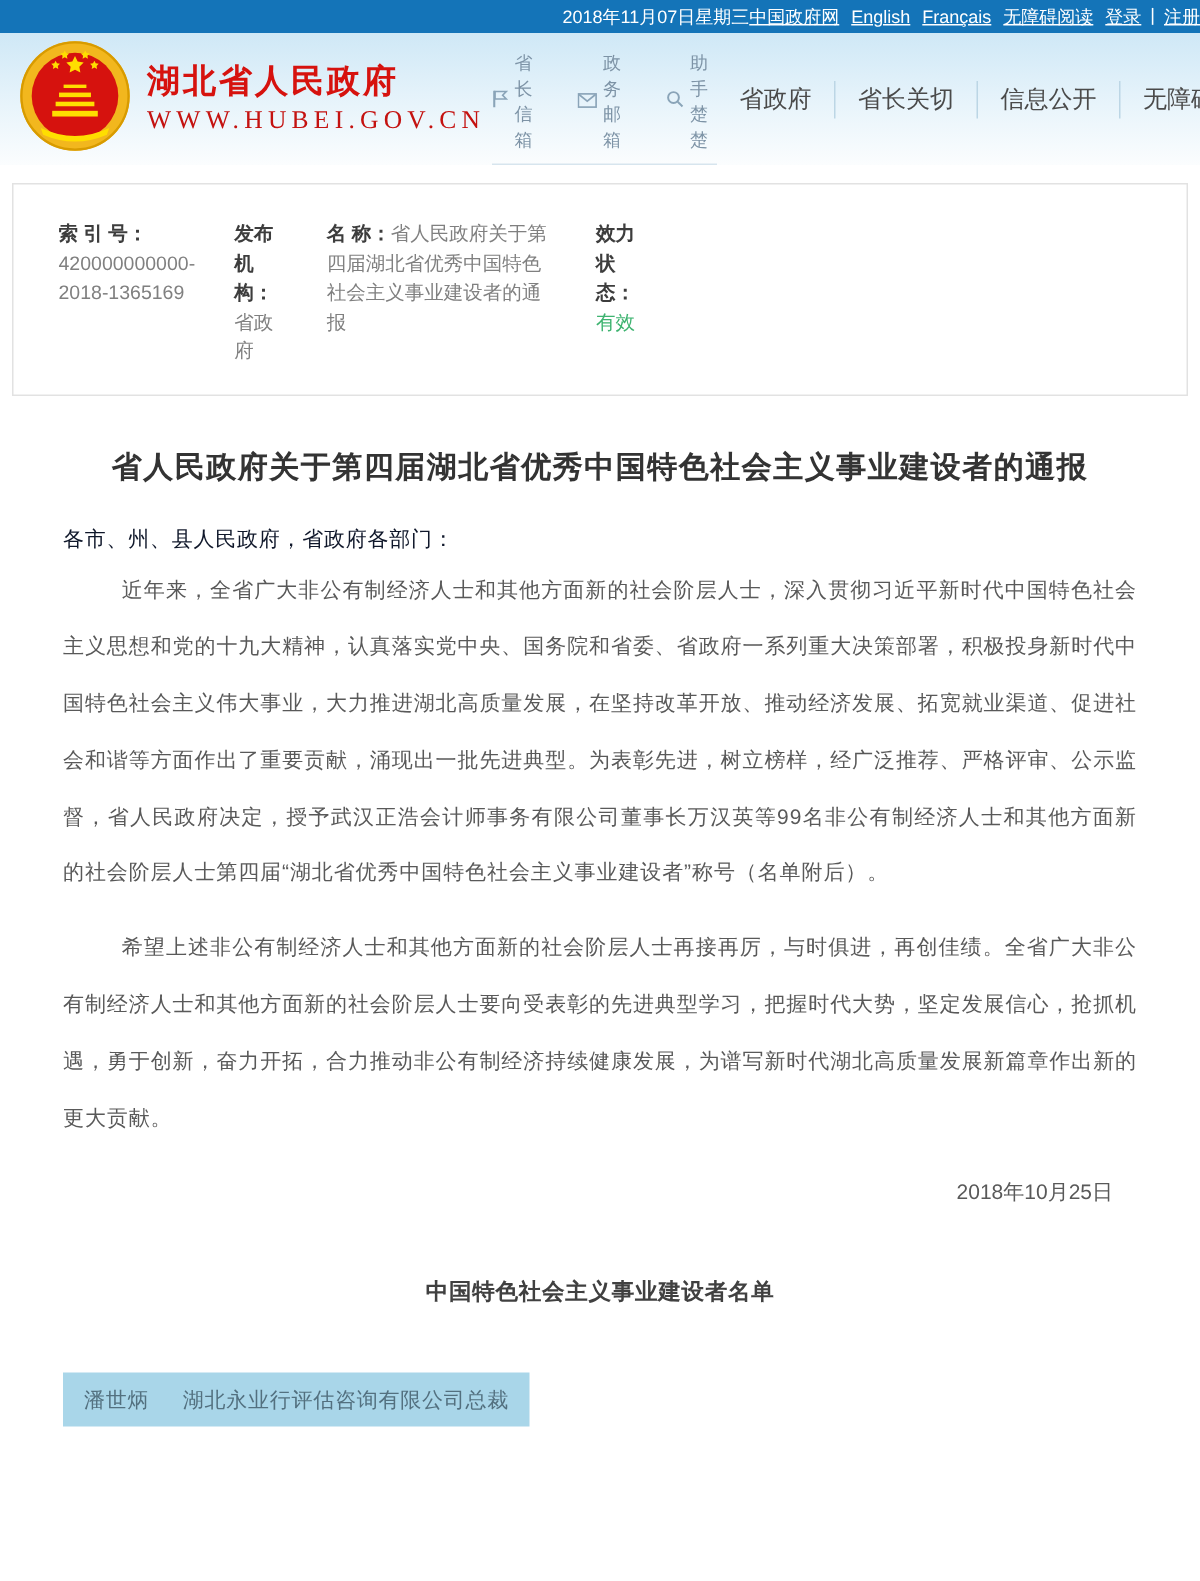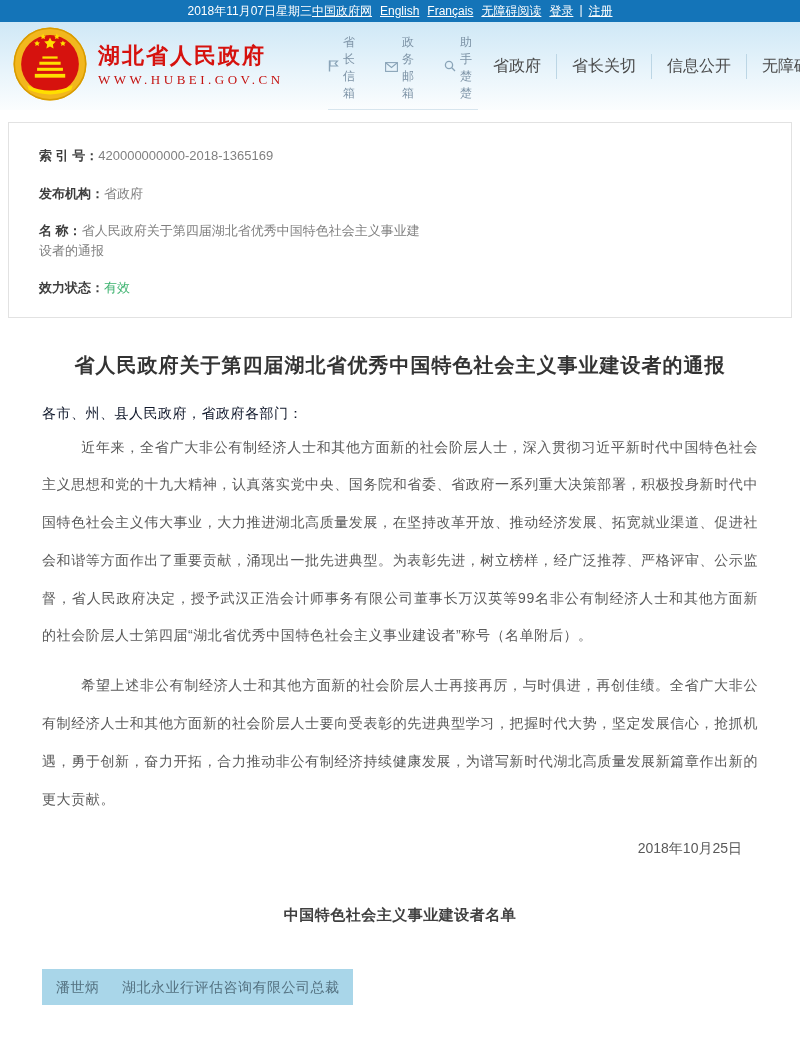--- a/index.html
+++ b/index.html
@@ -6,60 +6,60 @@
   html,body { width: 800px; }
   body {
     min-height: 1054px;
     background: #ffffff;
     font-family: "Liberation Sans", sans-serif;
     overflow-x: hidden;
   }
   
   .topbar {
     height: 22px; background: #1474b8; color: #fff;
-    display: flex; justify-content: center; align-items: center;
-    padding: 0 24px; font-size: 12px;
+    display: flex; justify-content: flex-end; align-items: center;
+    padding: 0 0; font-size: 12px;
   }
   .topbar-right { display: flex; gap: 8px; align-items: center; text-decoration: underline; }
   .topbar a, .topbar span { color: #fff; text-decoration: none; cursor: default; }
   .auth { display: flex; gap: 6px; }
   
   .header {
     height: 88px;
     background: linear-gradient(#cfe8f6 0%, #e8f4fb 55%, #fbfdfe 100%);
     display: flex; justify-content: space-between;
     padding: 0 10px 0 12px;
   }
   .brand { display: flex; align-items: center; gap: 10px; }
   .brand-name {
     color: #d6120e; font-size: 22px; font-weight: bold; letter-spacing: 2px;
     font-family: "Liberation Serif", serif; line-height: 1.1;
   }
   .brand-url {
-    color: #c41210; font-size: 13px; letter-spacing: 3.5px;
+    color: #c41210; font-size: 17px; letter-spacing: 3.5px;
     font-family: "Liberation Serif", serif; margin-top: 4px;
   }
   .header-right { display: flex; flex-direction: row; width: 462px; }
   .quick-links {
     display: flex; justify-content: flex-end; gap: 30px;
     padding: 13px 6px 9px 0; font-size: 12px; color: #7d93a6;
     border-bottom: 1px solid #d7e5ee;
   }
   .quick-link { display: flex; align-items: center; gap: 4px; color: #7d93a6; cursor: pointer; }
   .nav { flex: 1; display: flex; align-items: center; justify-content: flex-end; }
   .nav-item {
     font-size: 16px; color: #4a4a4a; padding: 2px 15px; cursor: pointer; white-space: nowrap;
   }
   .nav-item + .nav-item { border-left: 1px solid #bcd6e5; }
   
   .meta-box {
     margin: 12px 8px 0; border: 1px solid #e2e2e2; background: #fff;
     display: flex; padding: 14px 0 10px;
   }
-  .meta-col { display: flex; flex-direction: column; }
+  .meta-col { display: flex; flex-direction: row; }
   .meta-col.left  { width: 57%; padding-left: 30px; }
   .meta-col.right { width: 43%; padding-left: 22px; }
   .meta-row { font-size: 13px; color: #808080; padding: 9px 26px 9px 0; line-height: 1.5; }
   .meta-label { font-weight: bold; color: #3d3d3d; }
   .meta-value.green { color: #3eb370; }
   
   .doc { padding: 0 42px; }
   .doc-title {
     text-align: center; font-size: 20px; font-weight: bold; color: #333;
     margin: 34px 0 26px; letter-spacing: 1px;

